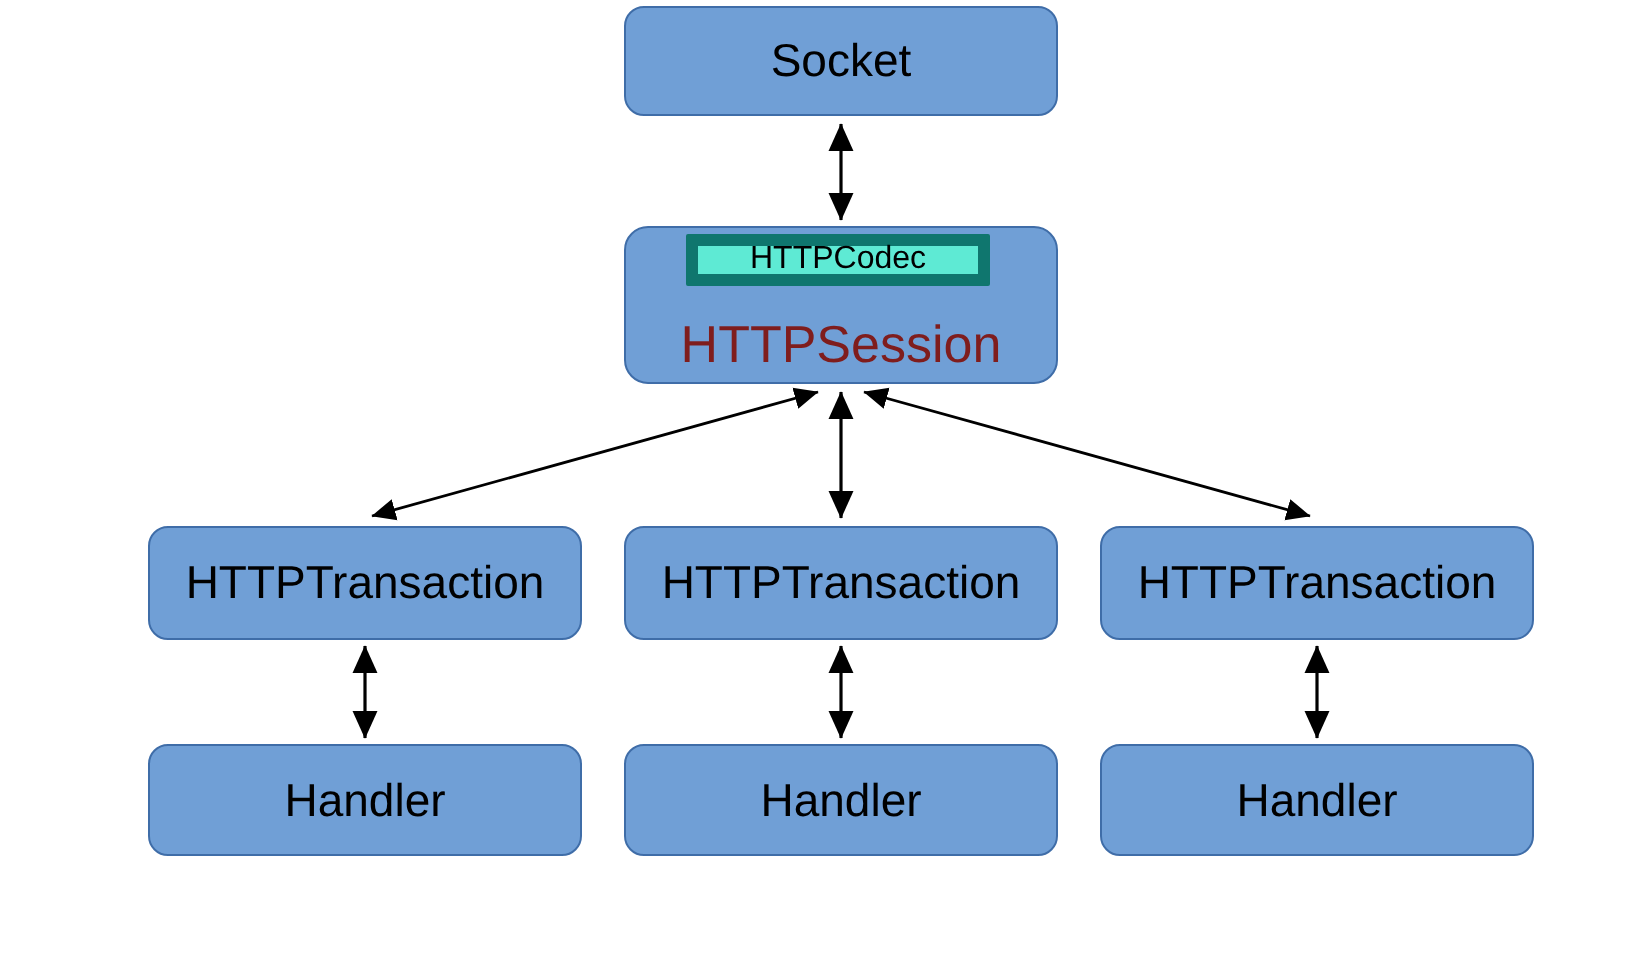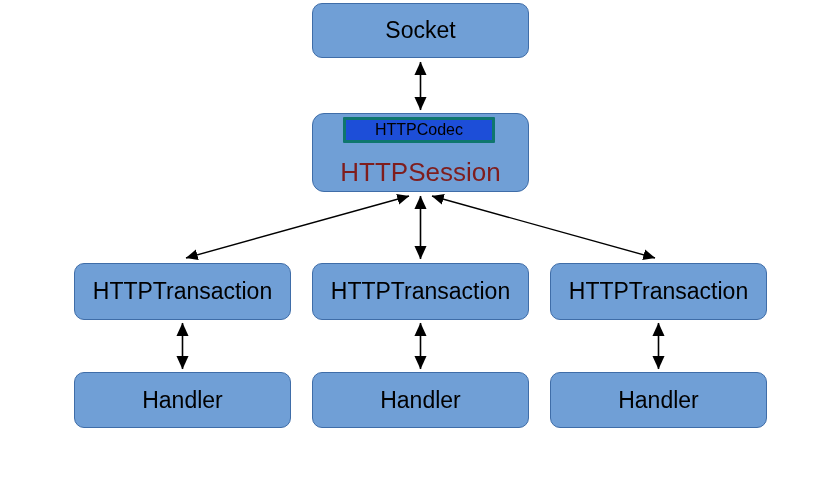--- a/index.html
+++ b/index.html
@@ -42,22 +42,22 @@
     right: 0;
     bottom: 6px;
     text-align: center;
     font-size: 26px;
     color: #7f1d1d;
     line-height: 1;
   }
   .codec {
     position: absolute;
     box-sizing: border-box;
-    background: #1d4ed8;
-    border: 3px solid #0f766e;
+    background: #5eead4;
+    border: 6px solid #0f766e;
     border-radius: 1px;
     display: flex;
     align-items: center;
     justify-content: center;
     font-size: 16px;
     color: #000000;
     white-space: nowrap;
   }
   svg.edges {
     position: absolute;

